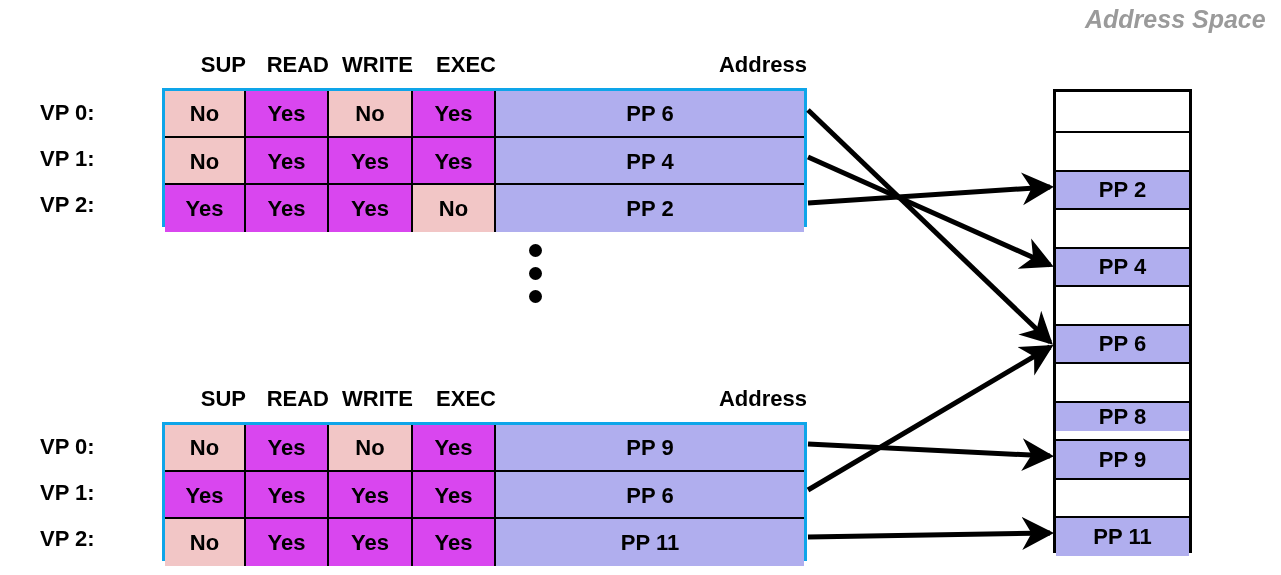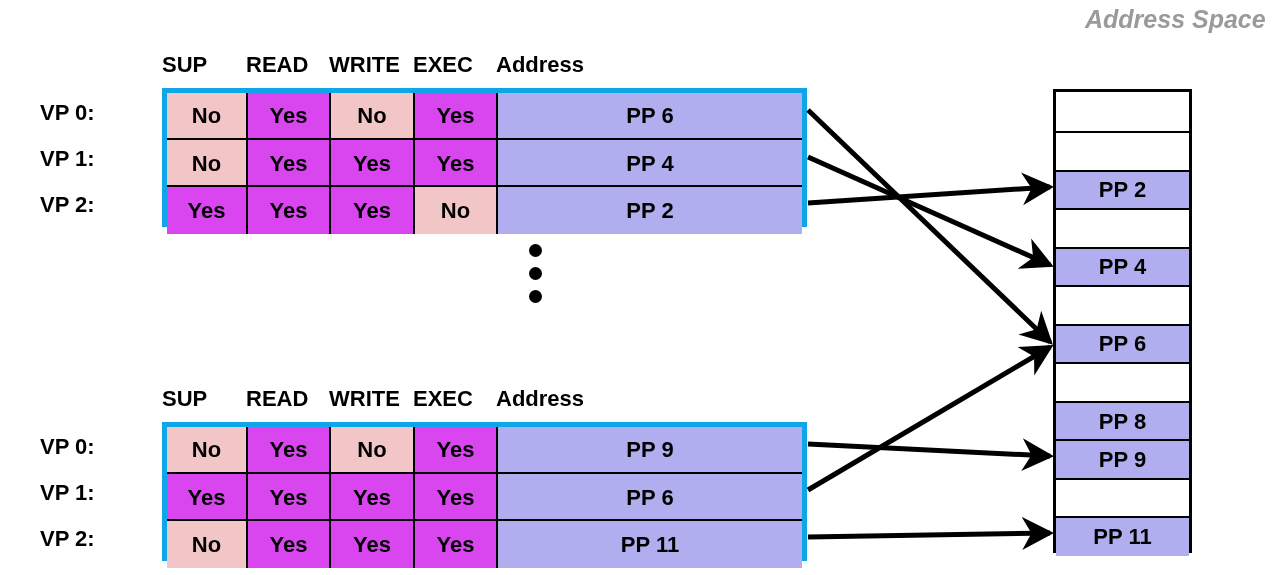--- a/index.html
+++ b/index.html
@@ -22,34 +22,34 @@
   }
   .proc-label .sq::after{
     content:"";position:absolute;left:-1px;right:2px;bottom:-2px;height:4px;
     background:
       repeating-linear-gradient(135deg,#e03a3a 0 1.6px,transparent 1.6px 3.2px);
     opacity:.85;
   }
 
   
   .col-head{
-    position:absolute;text-align:left;
+    position:absolute;text-align:right;
     font-size:22px;font-weight:bold;color:#000;
     white-space:nowrap;
   }
 
   
   .row-label{
     position:absolute;text-align:left;
     font-size:22px;font-weight:bold;color:#000;
     white-space:nowrap;
   }
 
   
-  .ptable{position:absolute;border:5px solid #0ea5e9;box-sizing:border-box;text-align:right;}
+  .ptable{position:absolute;border:3px solid #0ea5e9;box-sizing:border-box;text-align:right;}
   .ptable .prow{position:absolute;left:0;right:0;display:flex;}
   .ptable .pcell{
     box-sizing:border-box;
     border-right:2px solid #000;
     display:flex;align-items:center;justify-content:center;
     font-size:22px;font-weight:bold;color:#000;
     height:100%;
   }
   .ptable .pcell:last-child{border-right:none;}
   .ptable .prow + .prow{border-top:2px solid #000;}
@@ -173,21 +173,21 @@
 
   <div class="mem" style="left:1053px;top:89px;width:139px;height:464px;">
     <div class="mrow m-free" style="top:0px;height:39px;"></div>
     <div class="mrow m-free" style="top:39px;height:39px;"></div>
     <div class="mrow m-used" style="top:78px;height:38px;">PP 2</div>
     <div class="mrow m-free" style="top:116px;height:39px;"></div>
     <div class="mrow m-used" style="top:155px;height:38px;">PP 4</div>
     <div class="mrow m-free" style="top:193px;height:39px;"></div>
     <div class="mrow m-used" style="top:232px;height:38px;">PP 6</div>
     <div class="mrow m-free" style="top:270px;height:39px;"></div>
-    <div class="mrow m-used" style="top:309px;height:40px;">PP 8</div>
+    <div class="mrow m-used" style="top:309px;height:30px;">PP 8</div>
     <div class="mrow m-used" style="top:347px;height:39px;">PP 9</div>
     <div class="mrow m-free" style="top:386px;height:38px;"></div>
     <div class="mrow m-used" style="top:424px;height:40px;">PP 11</div>
   </div>
 
   <svg class="arrows" viewBox="0 0 1281 575">
     <defs>
       <marker id="ah" markerWidth="7" markerHeight="7" refX="5.6" refY="3.5" orient="auto" markerUnits="strokeWidth">
         <path d="M0,0.2 L6.4,3.5 L0,6.8 L1.9,3.5 Z" fill="#000"></path>
       </marker>

